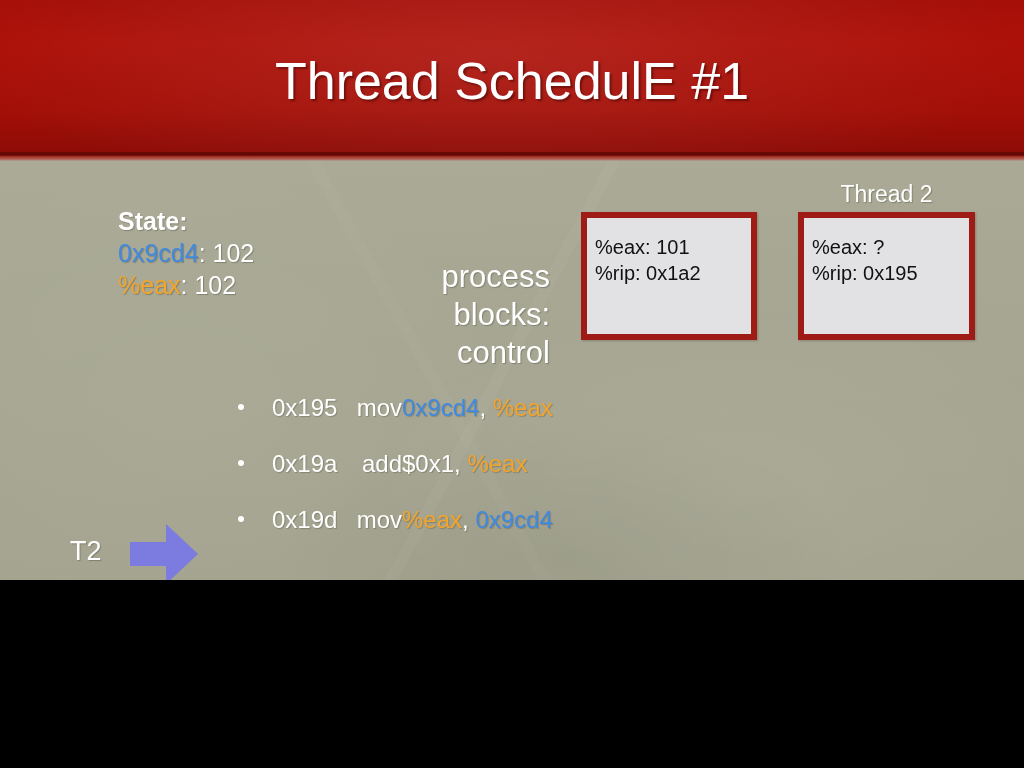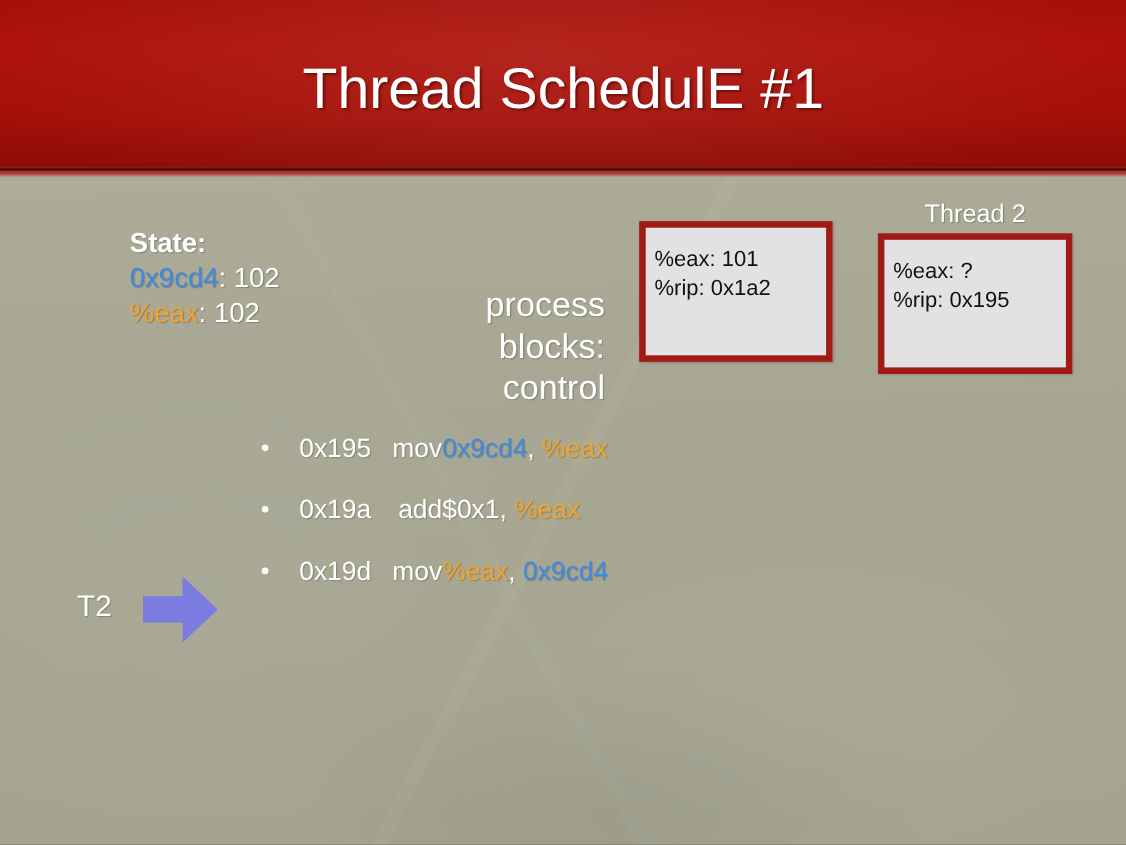--- a/index.html
+++ b/index.html
@@ -4,21 +4,21 @@
 <title>Thread Schedule Slide</title>
 <style>
   html, body {
     margin: 0;
     padding: 0;
     background: #000;
   }
   #slide {
     position: relative;
     width: 1024px;
-    height: 768px;
+    height: 580px;
     overflow: hidden;
     font-family: "Liberation Sans", sans-serif;
     background-color: #a9a996;
     background-image:
       radial-gradient(ellipse 620px 300px at 72% 84%, rgba(255,255,255,0.055), rgba(255,255,255,0) 62%),
       radial-gradient(ellipse 540px 420px at 18% 70%, rgba(255,255,255,0.04), rgba(255,255,255,0) 65%),
       radial-gradient(ellipse 420px 200px at 55% 96%, rgba(0,0,0,0.05), rgba(0,0,0,0) 70%),
       linear-gradient(118deg, rgba(255,255,255,0.035) 0 1px, rgba(255,255,255,0) 1px 52%, rgba(255,255,255,0.03) 52% 53%, rgba(255,255,255,0) 53%),
       linear-gradient(61deg, rgba(0,0,0,0.03) 0 1px, rgba(0,0,0,0) 1px 40%, rgba(255,255,255,0.025) 40% 41%, rgba(255,255,255,0) 41%),
       linear-gradient(178deg, #b0b09d 0%, #a7a794 45%, #a3a38f 100%);
@@ -104,21 +104,21 @@
   .thread-title.t1 { left: 581px; top: 181px; width: 176px; text-align: center; }
   .thread-title.t2 { left: 798px; top: 181px; width: 177px; text-align: center; }
 
   .pcb-box {
     position: absolute;
     box-sizing: border-box;
     background: #e2e2e4;
     border: 6px solid #9e1b16;
     box-shadow: 1px 1px 2px rgba(50,30,20,0.25);
   }
-  .pcb-box.t1 { left: 581px; top: 201px; width: 176px; height: 128px; }
+  .pcb-box.t1 { left: 581px; top: 212px; width: 176px; height: 128px; }
   .pcb-box.t2 { left: 798px; top: 212px; width: 177px; height: 128px; }
   .pcb-lines {
     position: absolute;
     left: 8px;
     top: 16px;
     color: #111111;
     font-size: 20px;
     line-height: 26px;
     white-space: nowrap;
   }

